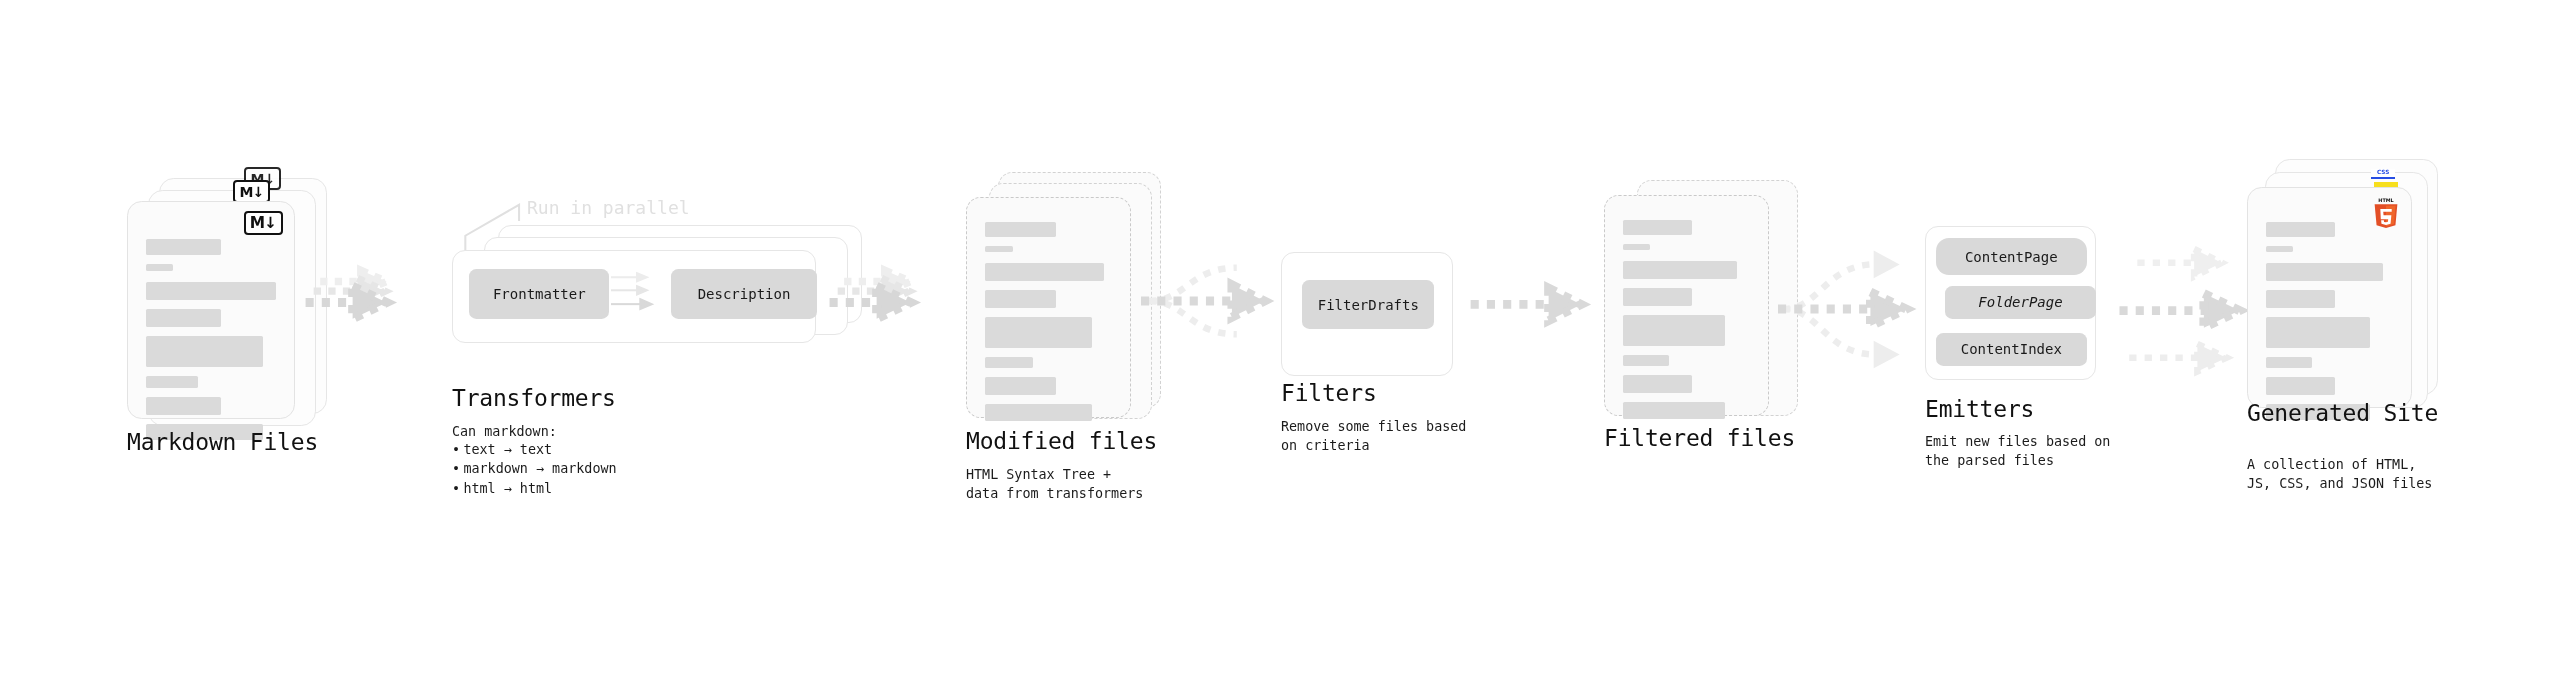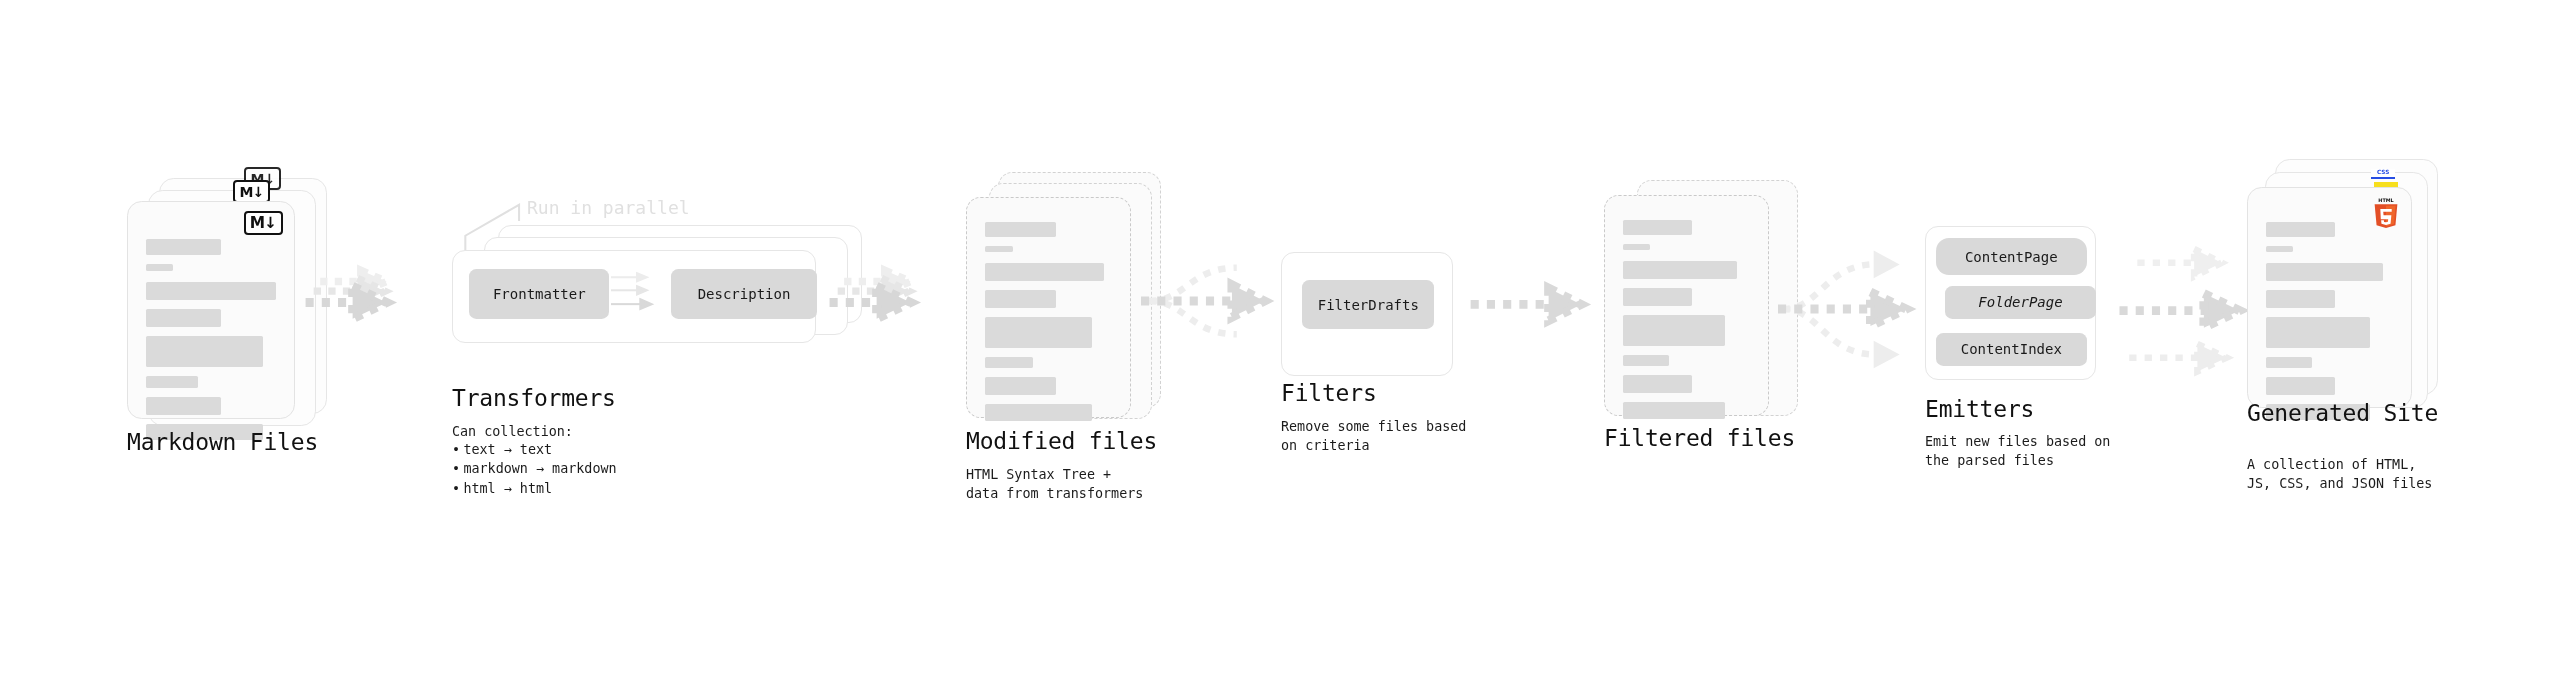--- a/index.html
+++ b/index.html
@@ -183,21 +183,21 @@
         <line x1="0" y1="21" x2="34" y2="21"></line>
         <polygon points="32,16 44,21 32,26"></polygon>
       </g>
       <g stroke="#d9d9d9" stroke-width="2.5" fill="#d9d9d9">
         <line x1="0" y1="38" x2="38" y2="38"></line>
         <polygon points="36,32 50,38 36,44"></polygon>
       </g>
     </svg>
 
     <div class="cap-title" style="left:452px; top:385px;">Transformers</div>
-    <div class="cap-sub" style="left:452px; top:422px;">Can collection:</div>
+    <div class="cap-sub" style="left:452px; top:422px;">Can markdown:</div>
     <div class="bullets" style="left:452px; top:440px;">
       <div><span class="bul">•</span><span>text</span> <span>→</span> <span>text</span></div>
       <div><span class="bul">•</span><span>markdown</span> <span>→</span> <span>markdown</span></div>
       <div><span class="bul">•</span><span>html</span> <span>→</span> <span>html</span></div>
     </div>
   </div>
 
   <svg class="abs" style="left:826px; top:275px;" width="102" height="73" viewBox="0 0 125 90">
     <g stroke="#eeeeee" stroke-width="9" stroke-dasharray="9 9" fill="#eeeeee">
       <line x1="22" y1="8" x2="78" y2="8"></line>

